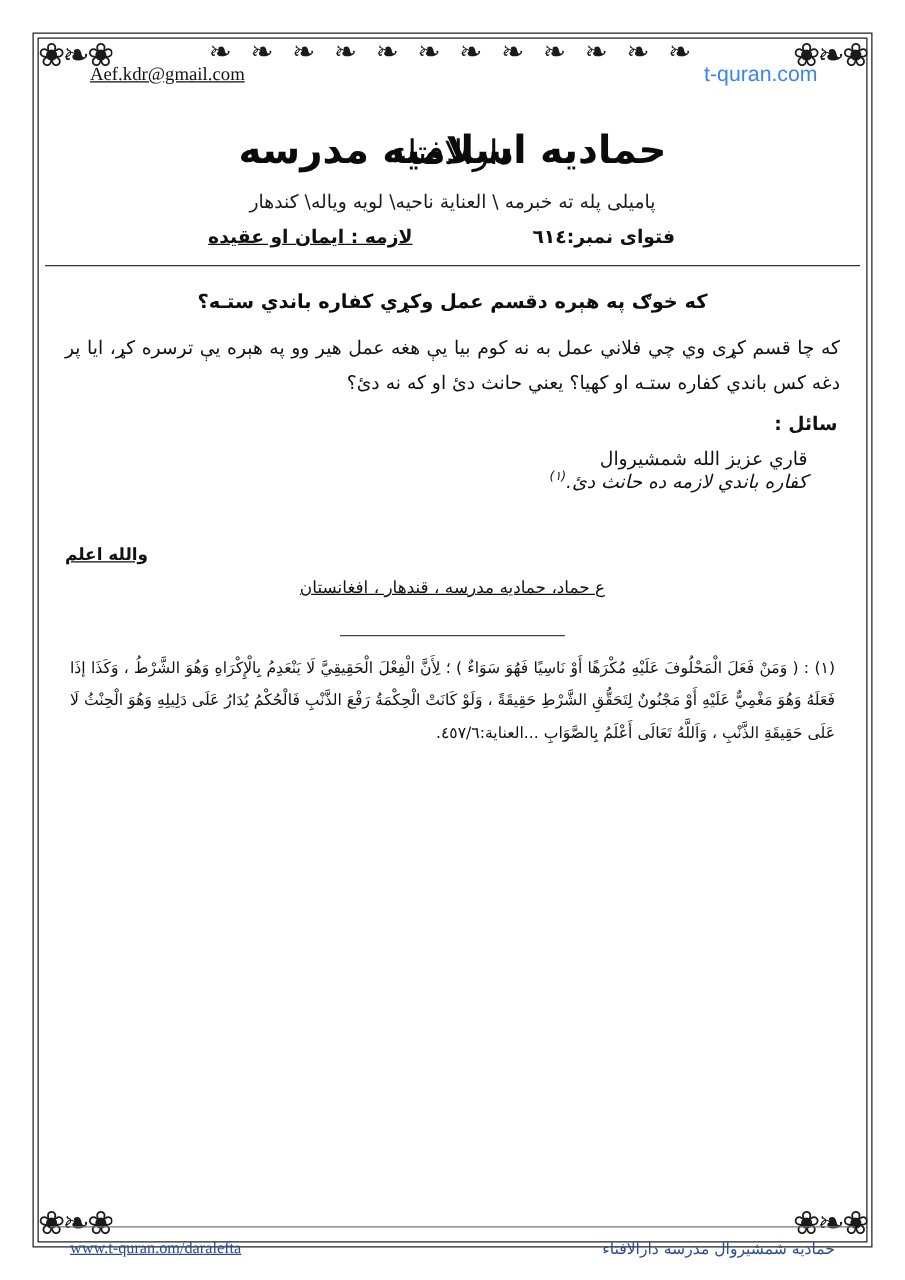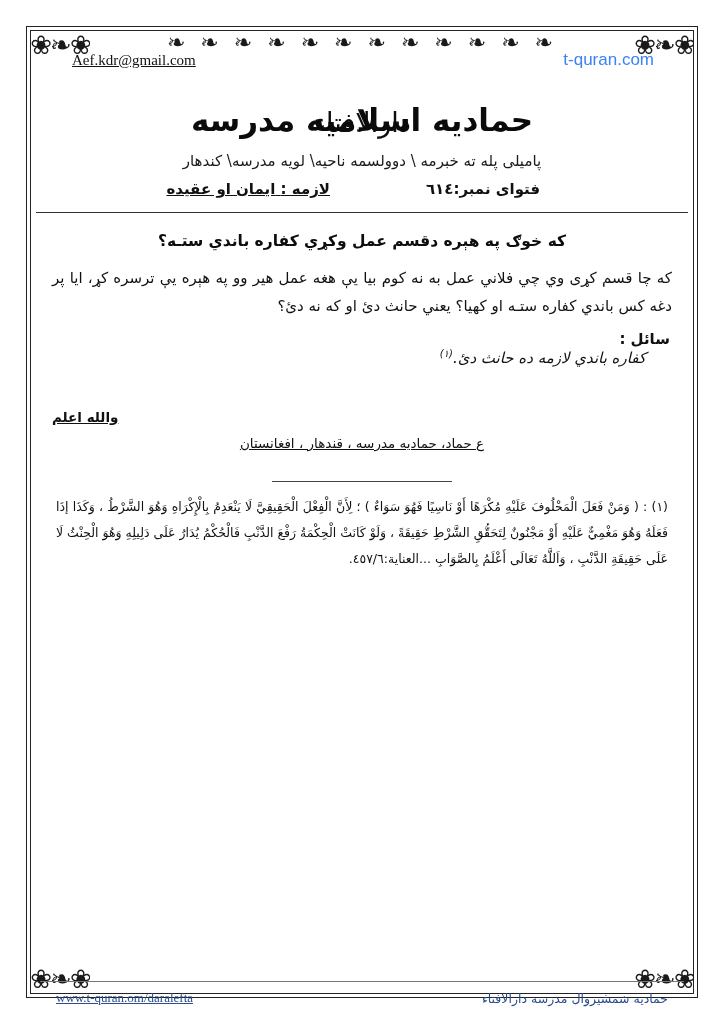--- a/index.html
+++ b/index.html
@@ -274,38 +274,39 @@
   <div class="corner tr">❀❧❀</div>
   <div class="corner bl">❀❧❀</div>
   <div class="corner br">❀❧❀</div>
   <div class="top-orn">❧ ❧ ❧ ❧ ❧ ❧ ❧ ❧ ❧ ❧ ❧ ❧</div>
 
   <div class="header">
     <div class="email">Aef.kdr@gmail.com</div>
     <div class="site">t-quran.com</div>
     <div class="title-1">دارالافتاء</div>
     <div class="title-2">حمادیه اسلامیه مدرسه</div>
-    <div class="subtitle">پامیلی پله ته خبرمه \ دوولسمه ناحیه\ لویه مدرسه\ کندهار</div>
+    <div class="subtitle">پامیلی پله ته خبرمه \ العناية ناحیه\ لویه وياله\ کندهار</div>
     <div class="meta-row">
       <div class="fatwa-no">
         <span>فتوای نمبر:</span><span>٦١٤</span>
       </div>
       <div class="khana">
         <span>لازمه :</span>
         <span>ایمان او عقیده</span>
       </div>
     </div>
   </div>
 
   <div class="hr-main"></div>
 
   <div class="body">
     <div class="q-title">که خوګ په هېره دقسم عمل وکړي کفاره باندي ستـه؟</div>
     <div class="q-body">که چا قسم کړی وي چي فلاني عمل به نه کوم بیا یې هغه عمل هیر وو په هېره یې ترسره کړ، ایا پر دغه کس باندي کفاره ستـه او کهیا؟ یعني حانث دئ او که نه دئ؟</div>
     <div class="label-sael">سائل :</div>
+    <div class="asker">قاري عزیز الله شمشیروال</div>
     <div class="answer">
       <span>کفاره باندي لازمه ده حانث دئ.</span><span class="sup">(١)</span>
     </div>
 
     <div class="wallah">والله اعلم</div>
     <div class="signature">ع حماد، حمادیه مدرسه ، قندهار ، افغانستان</div>
 
     <div class="foot-rule"></div>
     <div class="footnote">(١) : ( وَمَنْ فَعَلَ الْمَحْلُوفَ عَلَيْهِ مُكْرَهًا أَوْ نَاسِيًا فَهُوَ سَوَاءٌ ) ؛ لِأَنَّ الْفِعْلَ الْحَقِيقِيَّ لَا يَنْعَدِمُ بِالْإِكْرَاهِ وَهُوَ الشَّرْطُ ، وَكَذَا إذَا فَعَلَهُ وَهُوَ مَغْمِيٌّ عَلَيْهِ أَوْ مَجْنُونٌ لِتَحَقُّقِ الشَّرْطِ حَقِيقَةً ، وَلَوْ كَانَتْ الْحِكْمَةُ رَفْعَ الذَّنْبِ فَالْحُكْمُ يُدَارُ عَلَى دَلِيلِهِ وَهُوَ الْحِنْثُ لَا عَلَى حَقِيقَةِ الذَّنْبِ ، وَاَللَّهُ تَعَالَى أَعْلَمُ بِالصَّوَابِ ...العناية:٤٥٧/٦.</div>
   </div>

